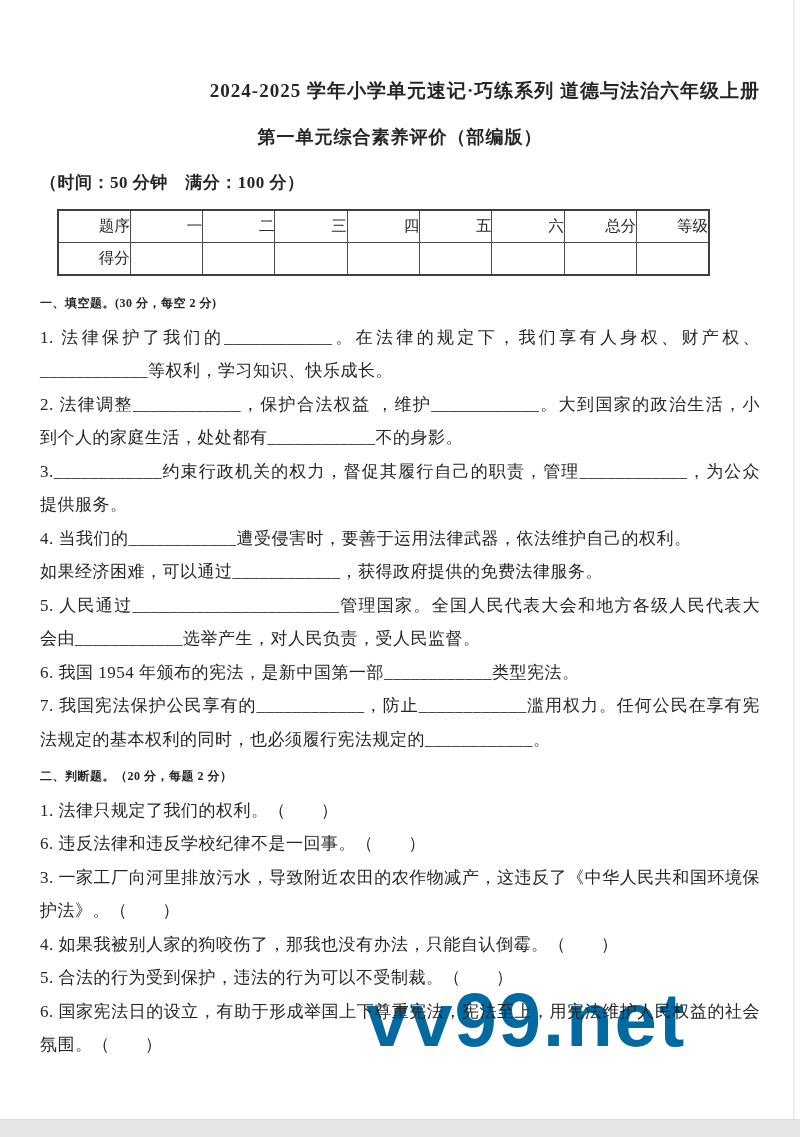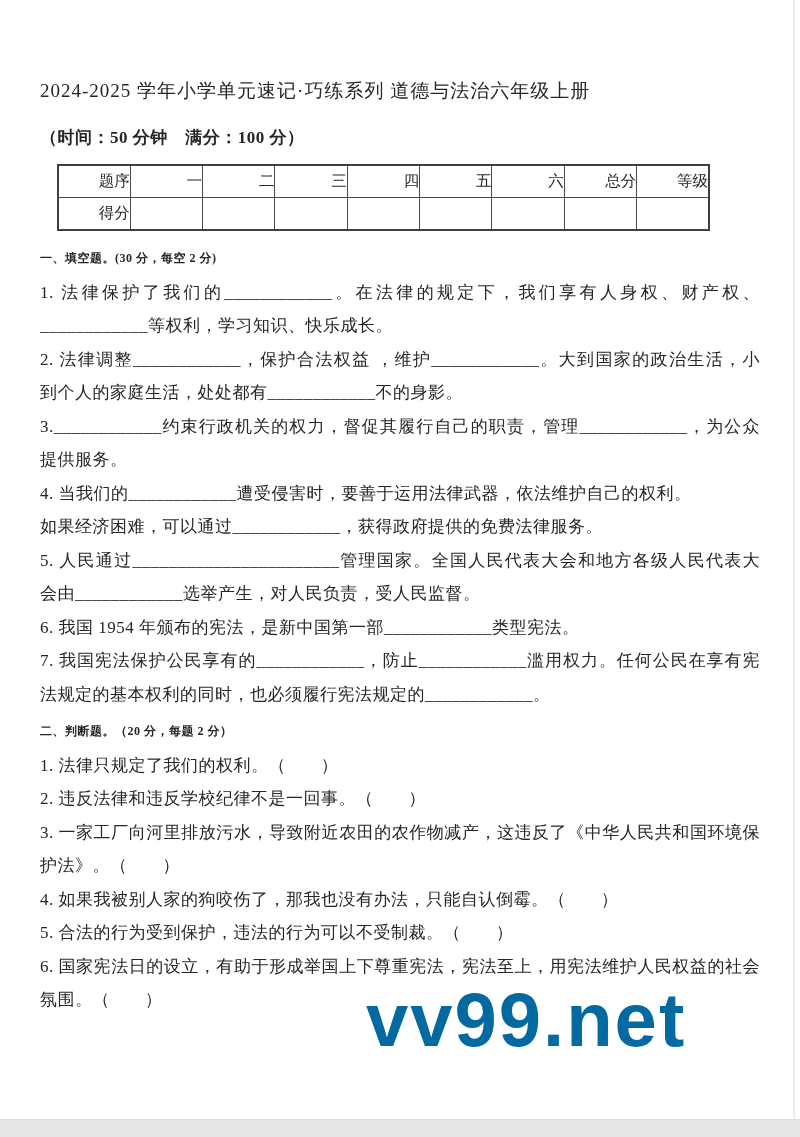--- a/index.html
+++ b/index.html
@@ -6,21 +6,21 @@
   .page {
     position:relative;
     width:800px; height:1137px;
     background:#ffffff;
     color:#262626;
     font-family:"Liberation Serif","DejaVu Serif",serif;
     overflow:hidden;
   }
   .content { position:relative; z-index:1; padding:78px 40px 0 40px; }
 
-  .title    { font-size:19px; font-weight:normal; text-align:left; letter-spacing:1px; }
+  .title    { font-size:19px; font-weight:bold; text-align:right; letter-spacing:1px; }
   .subtitle { font-size:18px; font-weight:bold; text-align:center; margin-top:21px; letter-spacing:1px; }
   .meta     { font-size:17px; font-weight:bold; text-align:left; margin-top:22px; letter-spacing:0.5px; }
 
   table.score {
     table-layout:fixed; border-collapse:collapse;
     width:653px; margin:15px 0 0 17px;
     border:2px solid #3f3f3f;
   }
   table.score td {
     border:1px solid #4a4a4a;
@@ -57,20 +57,21 @@
   }
 </style>
 </head>
 <body>
 
 <div class="page">
 
   <div class="content">
 
     <div class="title">2024-2025 学年小学单元速记·巧练系列 道德与法治六年级上册</div>
+    <div class="subtitle">第一单元综合素养评价（部编版）</div>
     <div class="meta">（时间：50 分钟　满分：100 分）</div>
 
     <table class="score">
       <tbody>
         <tr>
           <td>题序</td>
           <td>一</td>
           <td>二</td>
           <td>三</td>
           <td>四</td>
@@ -103,21 +104,21 @@
     <div class="line">4. 当我们的____________遭受侵害时，要善于运用法律武器，依法维护自己的权利。</div>
     <div class="line">如果经济困难，可以通过____________，获得政府提供的免费法律服务。</div>
     <div class="line j">5. 人民通过_______________________管理国家。全国人民代表大会和地方各级人民代表大</div>
     <div class="line">会由____________选举产生，对人民负责，受人民监督。</div>
     <div class="line">6. 我国 1954 年颁布的宪法，是新中国第一部____________类型宪法。</div>
     <div class="line j">7. 我国宪法保护公民享有的____________，防止____________滥用权力。任何公民在享有宪</div>
     <div class="line">法规定的基本权利的同时，也必须履行宪法规定的____________。</div>
 
     <div class="sec-heading sec2-heading">二、判断题。（20 分，每题 2 分）</div>
     <div class="line">1. 法律只规定了我们的权利。（　　）</div>
-    <div class="line">2. 违反法律和违反学校纪律不是一回事。（　　）</div>
+    <div class="line">6. 违反法律和违反学校纪律不是一回事。（　　）</div>
     <div class="line j">3. 一家工厂向河里排放污水，导致附近农田的农作物减产，这违反了《中华人民共和国环境保</div>
     <div class="line">护法》。（　　）</div>
     <div class="line">4. 如果我被别人家的狗咬伤了，那我也没有办法，只能自认倒霉。（　　）</div>
     <div class="line">5. 合法的行为受到保护，违法的行为可以不受制裁。（　　）</div>
     <div class="line j">6. 国家宪法日的设立，有助于形成举国上下尊重宪法，宪法至上，用宪法维护人民权益的社会</div>
     <div class="line">氛围。（　　）</div>
 
   </div>
 
   <div class="watermark">vv99.net</div>

